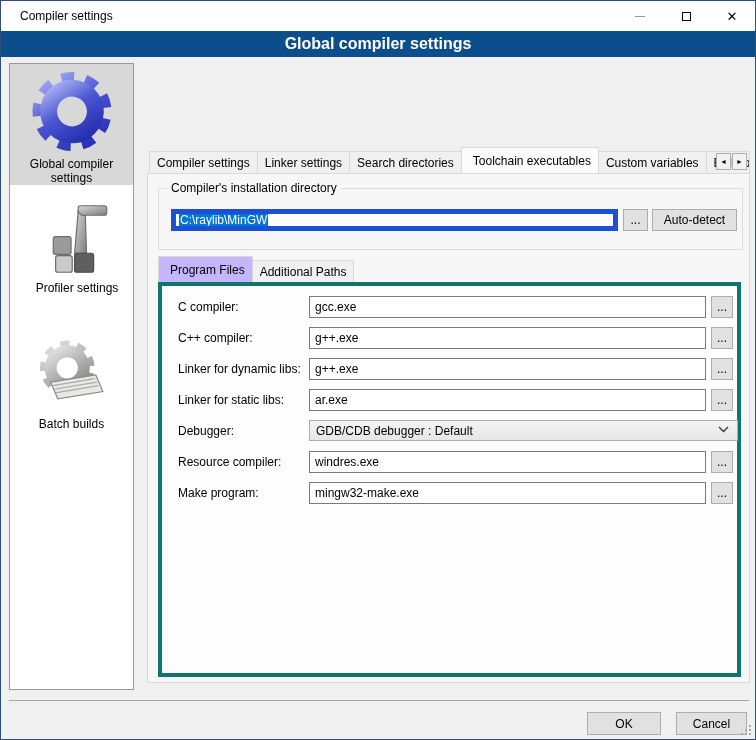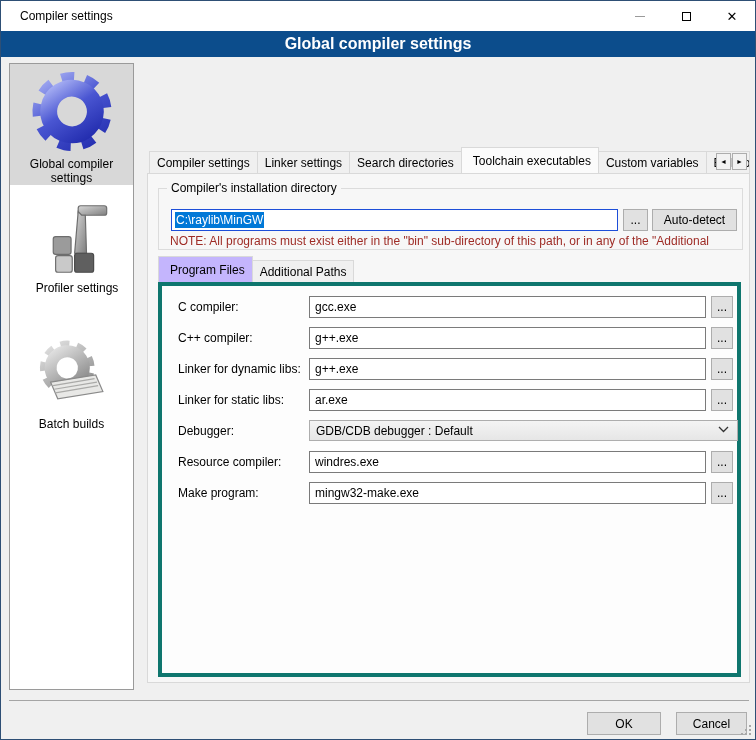--- a/index.html
+++ b/index.html
@@ -62,21 +62,21 @@
                       display:flex; align-items:center; justify-content:center; font-size:7px;
                       margin-left:1px; color:#000; }
 
   .tabpage { position:absolute; left:146px; top:172px; width:603px; height:510px;
              background:#f7f7f7; border:1px solid #d9d9d9; z-index:1; }
 
   .gb-install { left:10px; top:14px; width:585px; height:62px;padding-left:40px; }
   .gb-install > .legend { background:#f7f7f7; }
 
   .dir-input { position:absolute; left:12px; top:20px; width:447px; height:22px; background:#fff;
-               border:1px solid #1d4ed8; display:flex; align-items:center; padding-left:3px;
+               border:5px solid #1d4ed8; display:flex; align-items:center; padding-left:3px;
                overflow:hidden; white-space:nowrap; }
   .dir-input .sel { background:#0078d7; color:#fff; padding:1px 1px; }
   .mini-btn { width:25px; height:22px; position:absolute; background:#e1e1e1; border:1px solid #adadad;
               display:flex; align-items:center; justify-content:center; }
   .note { position:absolute; left:12px; top:46px; width:566px; color:#9e2b25; white-space:nowrap;
           overflow:hidden; }
 
   
   .inner-tabs { position:absolute; left:10px; top:86px; display:flex; align-items:flex-end; height:22px; }
   .inner-page { position:absolute; left:10px; top:108px; width:583px; height:395px; background:#fdfdfd;
@@ -191,21 +191,20 @@
   <div class="tabpage">
 
     <div class="groupbox gb-install">
       <span class="legend">Compiler's installation directory</span>
       <div class="dir-input">
         <span class="sel">C:\raylib\MinGW</span>
       </div>
       <div class="mini-btn" style="left:464px; top:20px;">...</div>
       <div class="btn" style="left:493px; top:20px; width:85px; position:absolute;">Auto-detect</div>
     </div>
-    <div class="note" style="top:60px; left:22px;">NOTE: All programs must exist either in the "bin" sub-directory of this path, or in any of the "Additional</div>
 
     <div class="inner-tabs">
       <div class="tab active" style="background:#c4b5fd;">Program Files</div>
       <div class="tab">Additional Paths</div>
     </div>
 
     <div class="inner-page">
 
       <div class="frow" style="top:10px;">
         <span class="flabel">C compiler:</span>

